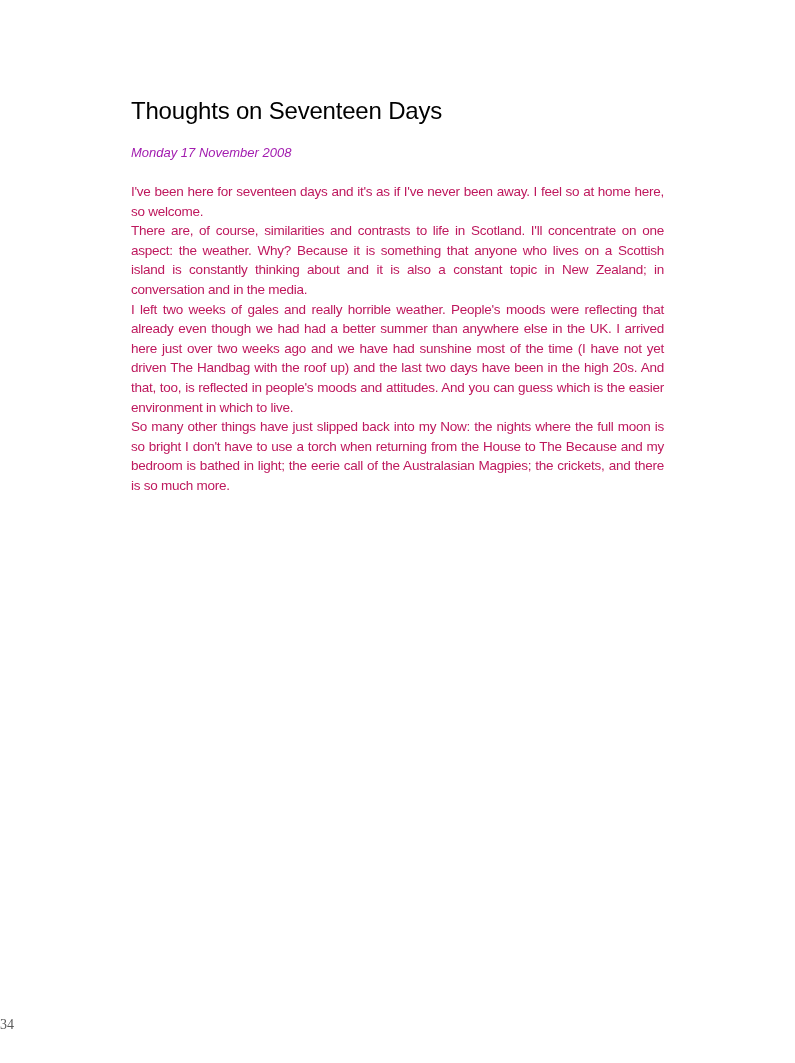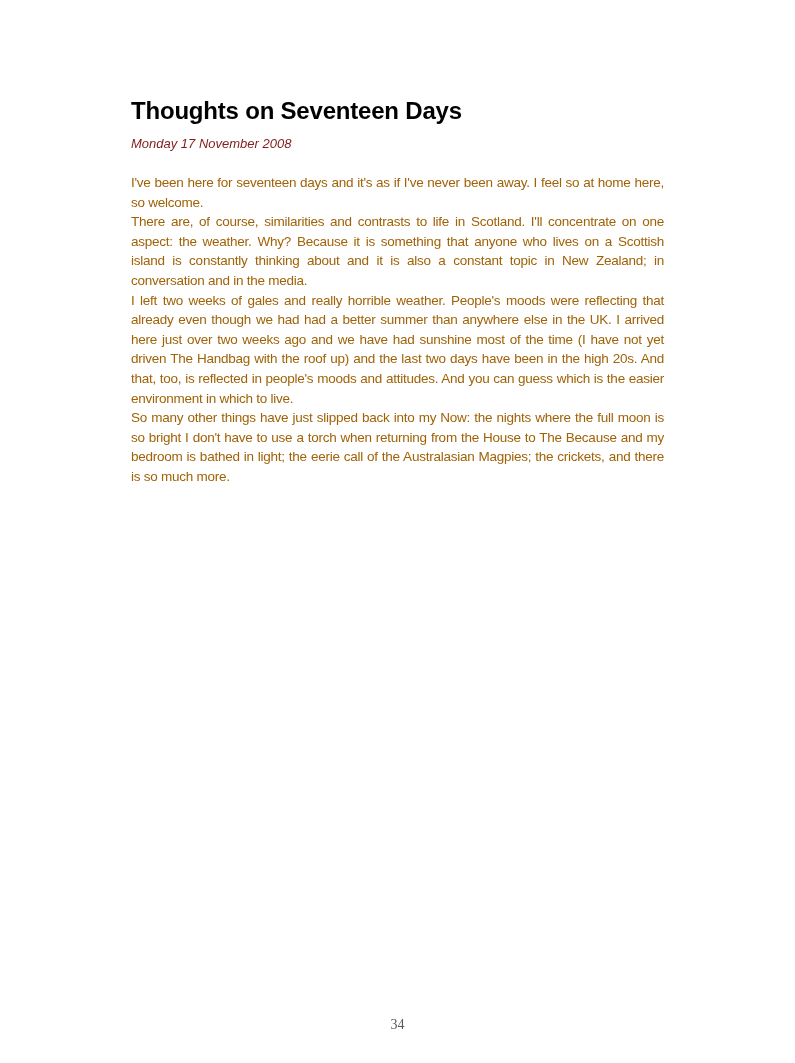--- a/index.html
+++ b/index.html
@@ -15,52 +15,51 @@
     overflow: hidden;
     font-family: "Liberation Sans", sans-serif;
   }
   .content {
     position: absolute;
     left: 131px;
     top: 97px;
     width: 533px;
   }
   h1.title {
-    margin: 0 0 11px 0;
+    margin: 0 0 20px 0;
     font-size: 24px;
     line-height: 28px;
-    font-weight: bold;
+    font-weight: normal;
     letter-spacing: -0.2px;
     color: #000000;
     font-family: "Liberation Sans", sans-serif;
   }
   .date {
     margin: 3px 0 22px 0;
     font-size: 13px;
     line-height: 15px;
     font-style: italic;
-    color: #7f1d1d;
+    color: #a21caf;
     font-family: "Liberation Sans", sans-serif;
   }
   .article-body p {
     margin: 0;
     font-size: 13.5px;
     line-height: 19.6px;
     letter-spacing: -0.25px;
-    color: #a16207;
+    color: #be185d;
     text-align: justify;
     text-justify: inter-word;
     font-family: "Liberation Sans", sans-serif;
   }
   .pagenum {
     position: absolute;
     top: 1017px;
     left: 0;
     width: 100%;
-    text-align: center;
     font-family: "Liberation Serif", serif;
     font-size: 14px;
     color: #5a5a5a;
   }
 </style>
 </head>
 <body>
 
 <div class="page">
   <div class="content">

